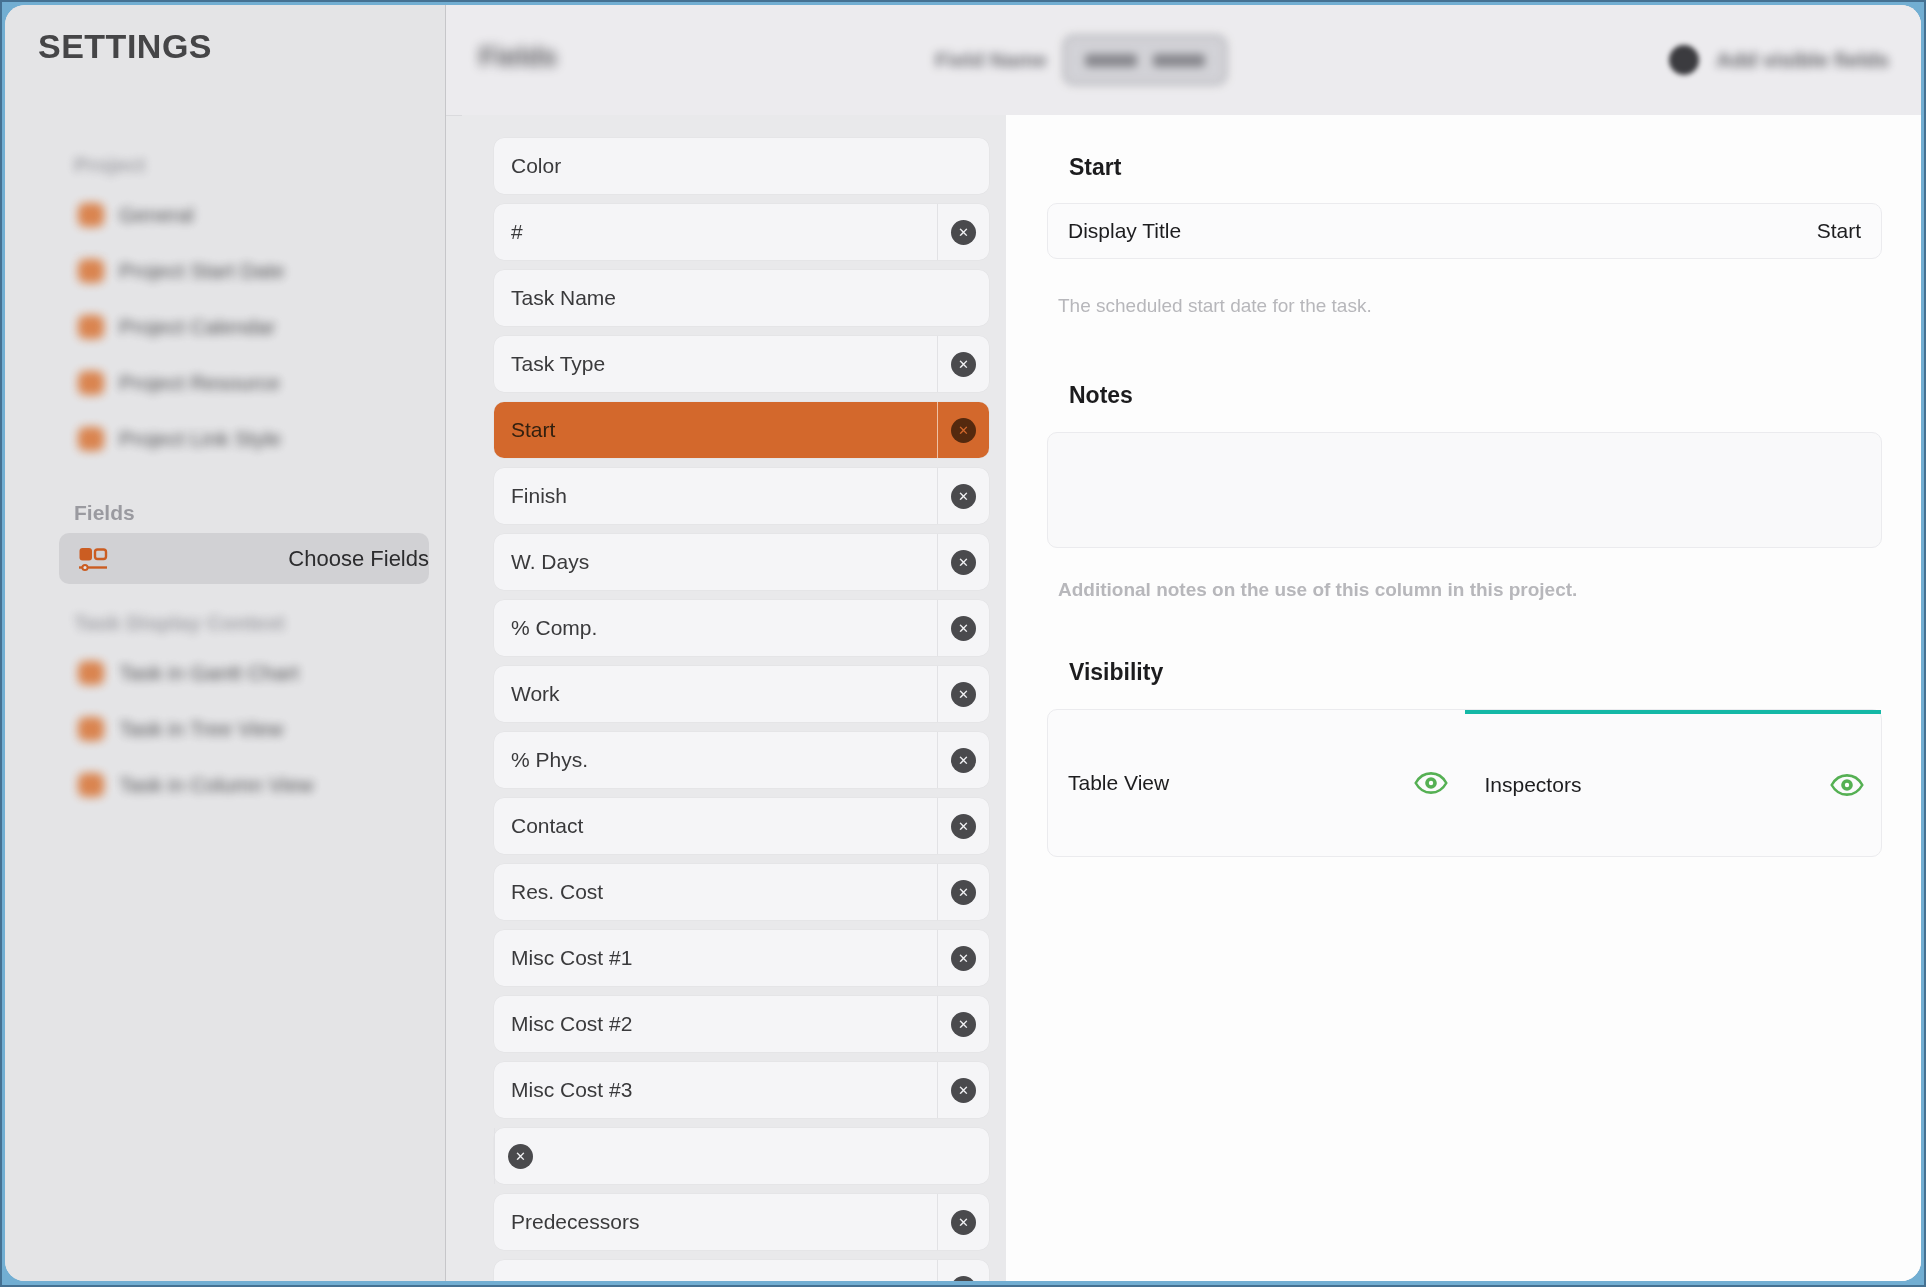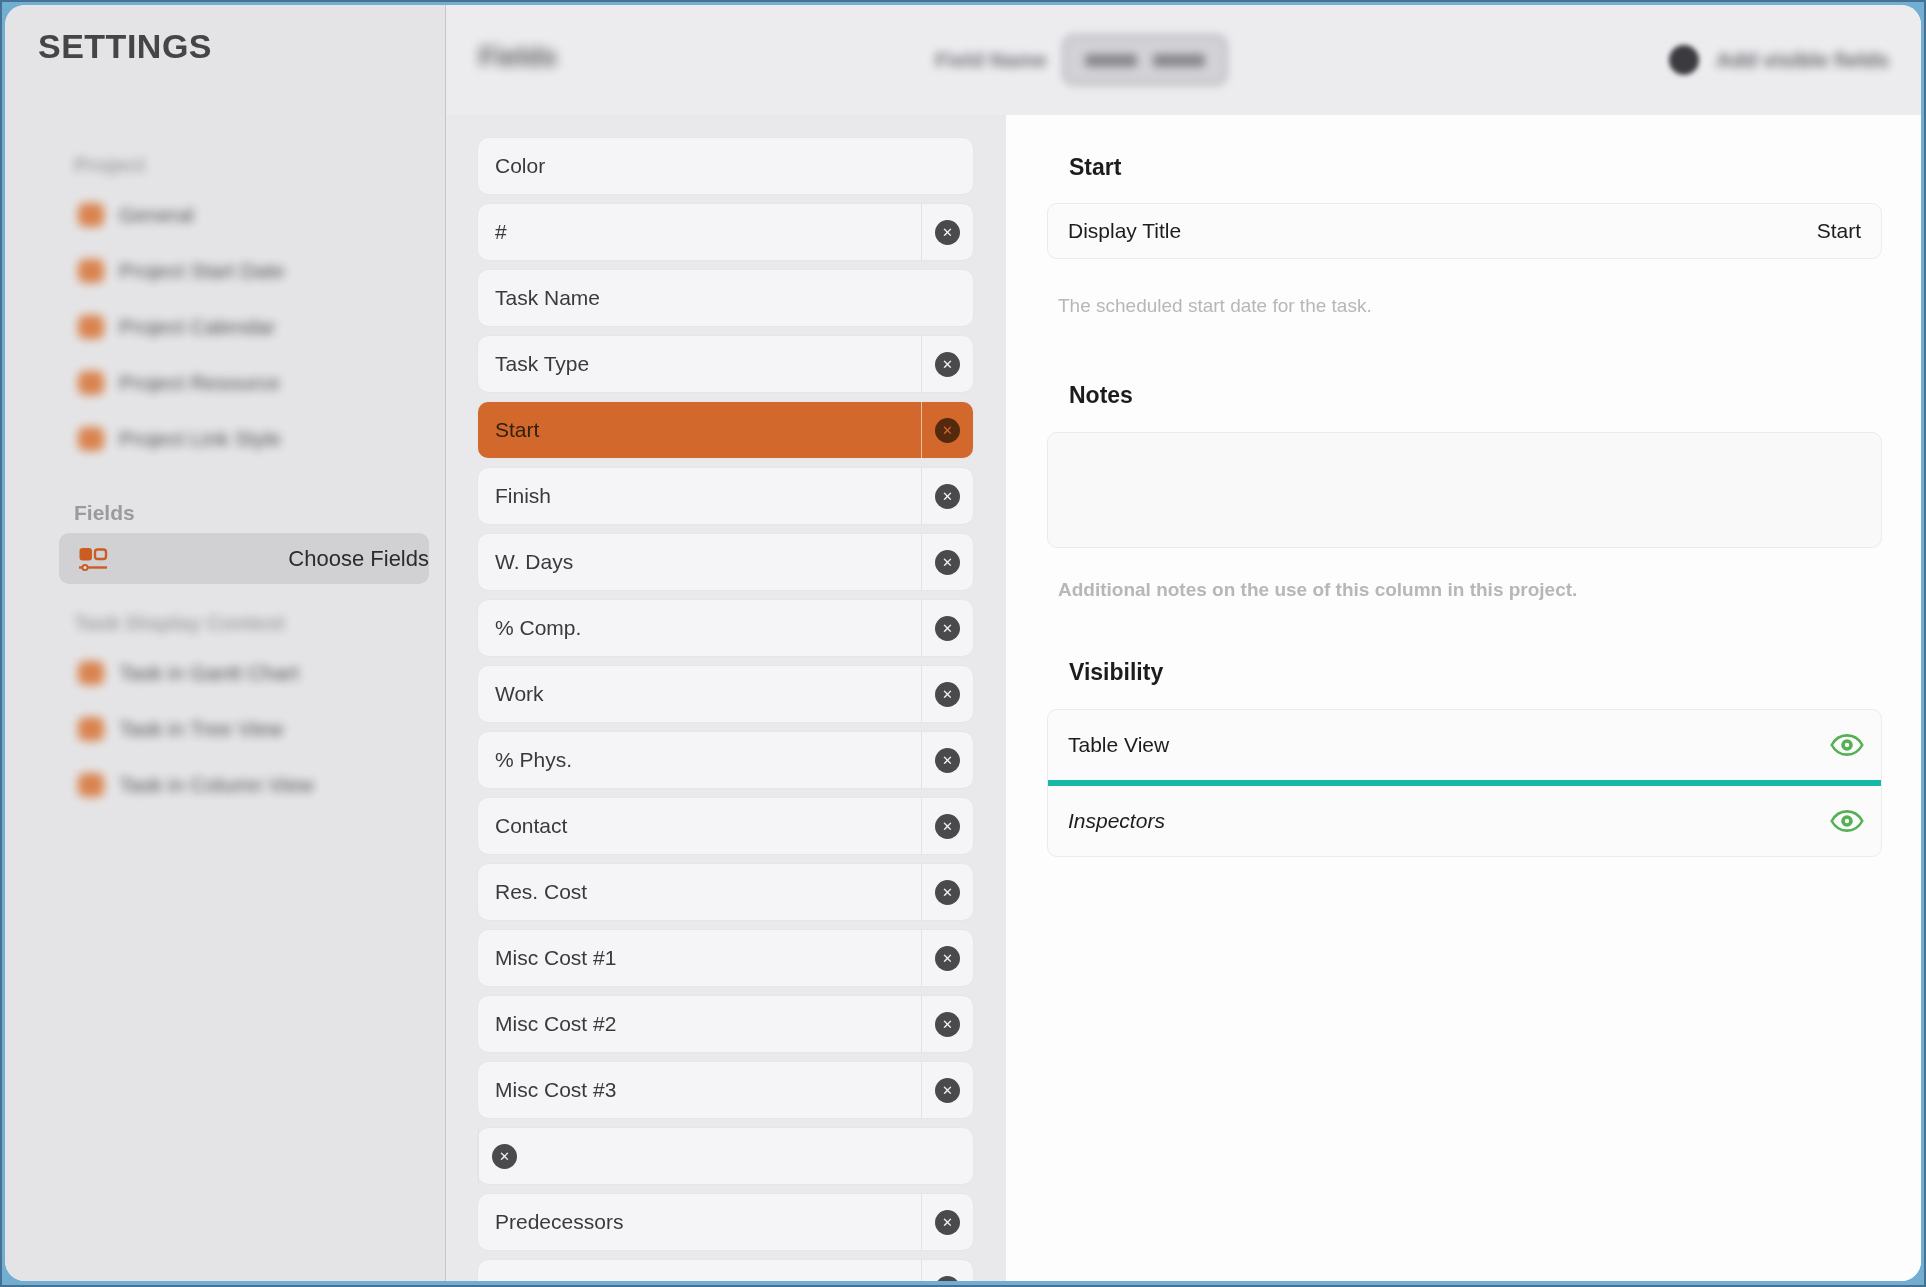--- a/index.html
+++ b/index.html
@@ -37,21 +37,21 @@
   .topbar-title{position:absolute;left:33px;top:37px;font-size:27px;font-weight:700;color:#3f3f43;filter:blur(6px);opacity:.85;}
   .topbar-center{position:absolute;left:489px;top:0;height:100%;display:flex;align-items:center;gap:16px;}
   .fieldname-label{font-size:21px;font-weight:600;color:#5c5c61;filter:blur(5px);opacity:.85;}
   .segmented{width:160px;height:46px;border-radius:10px;background:#d0d0d5;border:2px solid #97979d;
              display:flex;align-items:center;justify-content:center;gap:16px;filter:blur(4px);opacity:.9;cursor:pointer;}
   .segmented i{display:block;width:52px;height:13px;border-radius:4px;background:#7d7d83;}
   .topbar-right{position:absolute;right:32px;top:0;height:100%;display:flex;align-items:center;gap:17px;cursor:pointer;}
   .add-circle{width:30px;height:30px;border-radius:50%;background:#3b3b3f;filter:blur(2.5px);}
   .add-label{font-size:21px;font-weight:600;color:#55555a;filter:blur(5px);opacity:.9;}
   
-  .list-area{position:absolute;left:0;top:110px;bottom:0;width:560px;background:#e9e9eb;overflow:hidden;}
+  .list-area{position:absolute;left:16px;top:110px;bottom:0;width:560px;background:#e9e9eb;overflow:hidden;}
   .rows{position:absolute;left:32px;top:23px;width:495px;display:flex;flex-direction:column;gap:10px;}
   .frow{height:56px;min-height:56px;background:#f5f5f7;border-radius:10px;display:flex;align-items:stretch;
         font-size:21px;color:#3a3a3c;cursor:pointer;box-shadow:0 0 0 .5px rgba(0,0,0,.03);}
   .frow-label{flex:1;display:flex;align-items:center;padding-left:17px;}
   .frow-x{width:51px;display:flex;align-items:center;justify-content:center;border-left:1px solid #e2e2e5;cursor:pointer;}
   .xc{width:25px;height:25px;border-radius:50%;background:var(--x-circle,#4a4a4d);color:#f4f4f6;
       font-size:13px;font-weight:700;font-style:normal;display:flex;align-items:center;justify-content:center;line-height:1;}
   .frow.selected{background:var(--accent,#d3682c);color:#32200f;font-weight:500;}
   .frow.selected .frow-x{border-left-color:rgba(255,248,240,.62);}
   .frow.selected .xc{background:rgba(35,17,3,.72);color:var(--accent,#d3682c);}
@@ -61,24 +61,24 @@
   .start-h{top:39px;}
   .notes-h{top:267px;}
   .vis-h{top:544px;}
   .card{position:absolute;left:41px;width:835px;background:#fbfbfc;border:1px solid #ebebee;border-radius:10px;box-sizing:border-box;}
   .card-display{top:88px;height:56px;display:flex;align-items:center;justify-content:space-between;
                 padding:0 20px;font-size:21px;color:#1d1d1f;}
   .caption{position:absolute;left:52px;margin:0;font-size:19px;color:#b7b7bb;}
   .cap1{top:180px;}
   .cap2{top:464px;font-weight:bold;}
   .notes-box{top:317px;height:116px;background:#f9f9fa;cursor:text;}
-  .vis-card{top:594px;height:148px;display:flex;flex-direction:column;}
+  .vis-card{top:594px;height:148px;display:flex;}
   .vis-row{flex:1;display:flex;align-items:center;justify-content:space-between;
            padding:0 16px 0 20px;font-size:21px;color:#1d1d1f;}
-  .vis-row + .vis-row{border-top:6px solid #14b8a6;font-style:italic;}
+  .vis-row + .vis-row{border-top:4px solid #14b8a6;}
   .eye{width:36px;height:26px;display:flex;align-items:center;justify-content:center;cursor:pointer;}
 </style>
 </head>
 <body style="--frame: #72aed2; --accent: #d3682c; --icon-orange: #d97a3f; --selected-sidebar: #d1d1d4; --x-circle: #4a4a4d; --eye-green: #55b053;">
 
 <div class="frame">
   <div class="app">
 
     <aside class="sidebar">
       <h1 class="settings-title">SETTINGS</h1>

